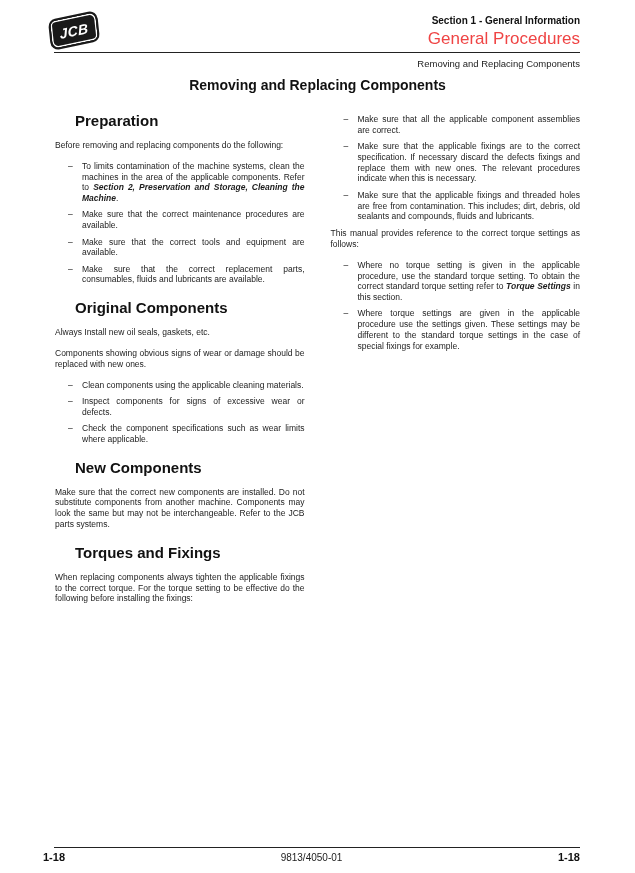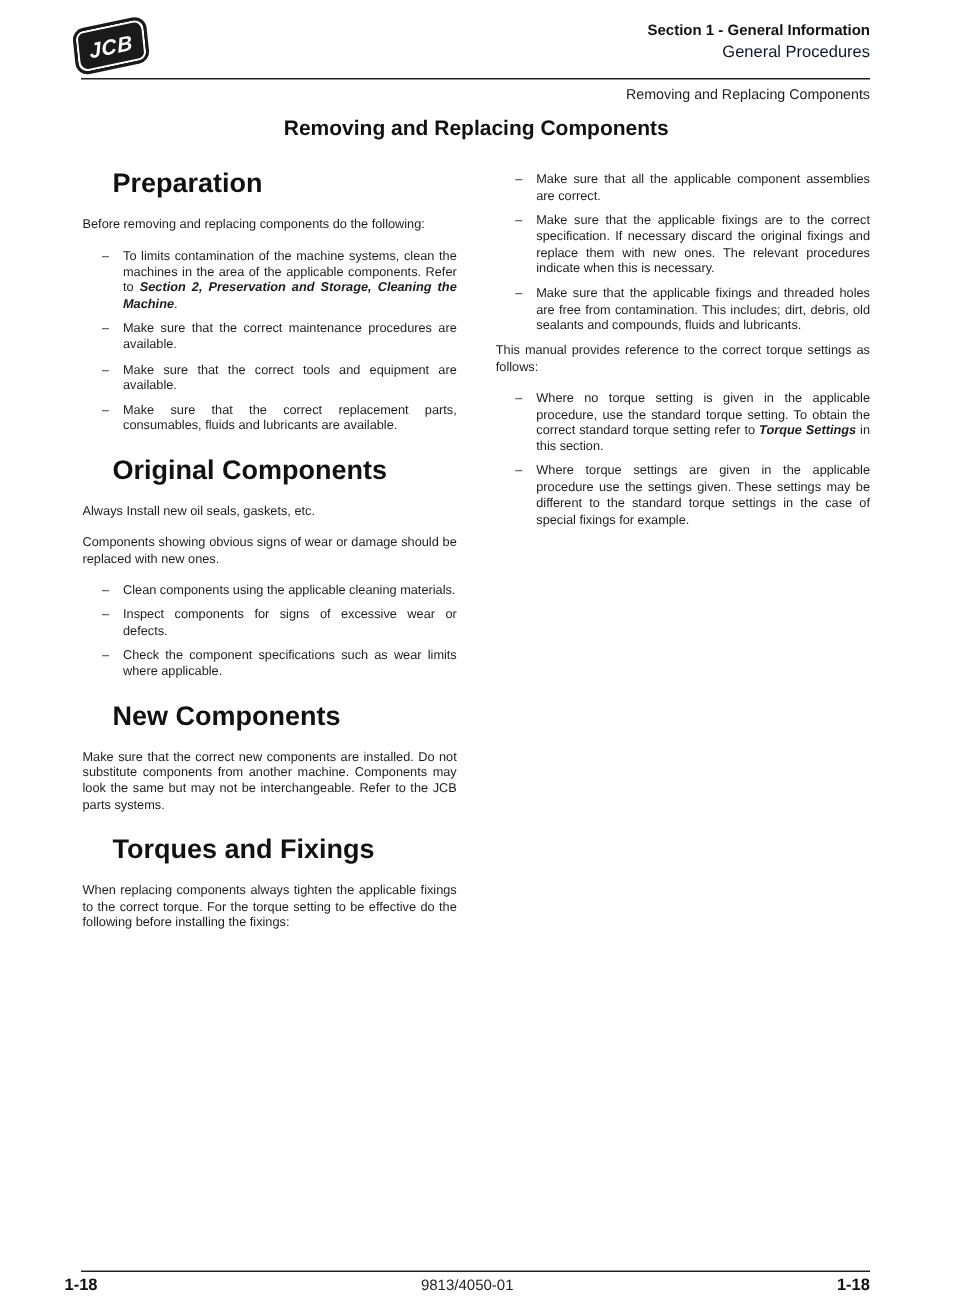--- a/index.html
+++ b/index.html
@@ -29,21 +29,21 @@
     display: flex; align-items: center; justify-content: center;
     color: #ffffff;
     font-weight: bold; font-style: italic;
     font-size: 14px; letter-spacing: 0.5px;
   }
   .header-text {
     position: absolute; right: 55px; top: 15px;
     text-align: right; line-height: 1.18;
   }
   .header-section { font-size: 10px; font-weight: bold; color: #111; }
-  .header-subsection { font-size: 11px; color: #0f172a; margin-top: 2px; }
+  .header-subsection { font-size: 17px; color: #ef4444; margin-top: 2px; }
   .header-rule {
     position: absolute; left: 54px; right: 55px; top: 52px;
     border-top: 1.6px solid #222;
   }
   .breadcrumb {
     position: absolute; right: 55px; top: 58px;
     font-size: 9.5px; color: #222;
   }
   .page-title {
     position: absolute; left: 0; top: 77px; width: 100%;
@@ -52,21 +52,21 @@
   }
 
   
   .columns {
     position: absolute; left: 55px; top: 108px; width: 525px;
     display: flex; gap: 26px;
   }
   .col { flex: 1; min-width: 0; }
 
   h2 {
-    font-size: 18px; font-weight: bold; color: #111;
+    font-size: 15px; font-weight: bold; color: #111;
     margin: 14px 0 11px 0;
     padding-left: 20px;
   }
   h2.first { margin-top: 4px; }
 
   p {
     font-size: 8.5px; line-height: 10.8px;
     text-align: justify;
     margin: 0 0 10px 0;
   }
@@ -149,21 +149,21 @@
         <h2>Torques and Fixings</h2>
         <p>When replacing components always tighten the applicable fixings to the correct torque. For the torque setting to be effective do the following before installing the fixings:</p>
       </section>
 
     </div>
 
     <div class="col">
 
       <ul class="right-top-list">
         <li><span class="dash">–</span><span class="li-text">Make sure that all the applicable component assemblies are correct.</span></li>
-        <li><span class="dash">–</span><span class="li-text">Make sure that the applicable fixings are to the correct specification. If necessary discard the original fixings and replace them with new ones. The relevant procedures indicate when this is necessary.</span></li>
+        <li><span class="dash">–</span><span class="li-text">Make sure that the applicable fixings are to the correct specification. If necessary discard the defects fixings and replace them with new ones. The relevant procedures indicate when this is necessary.</span></li>
         <li><span class="dash">–</span><span class="li-text">Make sure that the applicable fixings and threaded holes are free from contamination. This includes; dirt, debris, old sealants and compounds, fluids and lubricants.</span></li>
       </ul>
 
       <p class="torque-intro">This manual provides reference to the correct torque settings as follows:</p>
 
       <ul>
         <li><span class="dash">–</span><span class="li-text"><span>Where no torque setting is given in the applicable procedure, use the standard torque setting. To obtain the correct standard torque setting refer to </span><span class="seg-bi">Torque Settings</span><span> in this section.</span></span></li>
         <li><span class="dash">–</span><span class="li-text">Where torque settings are given in the applicable procedure use the settings given. These settings may be different to the standard torque settings in the case of special fixings for example.</span></li>
       </ul>
 

